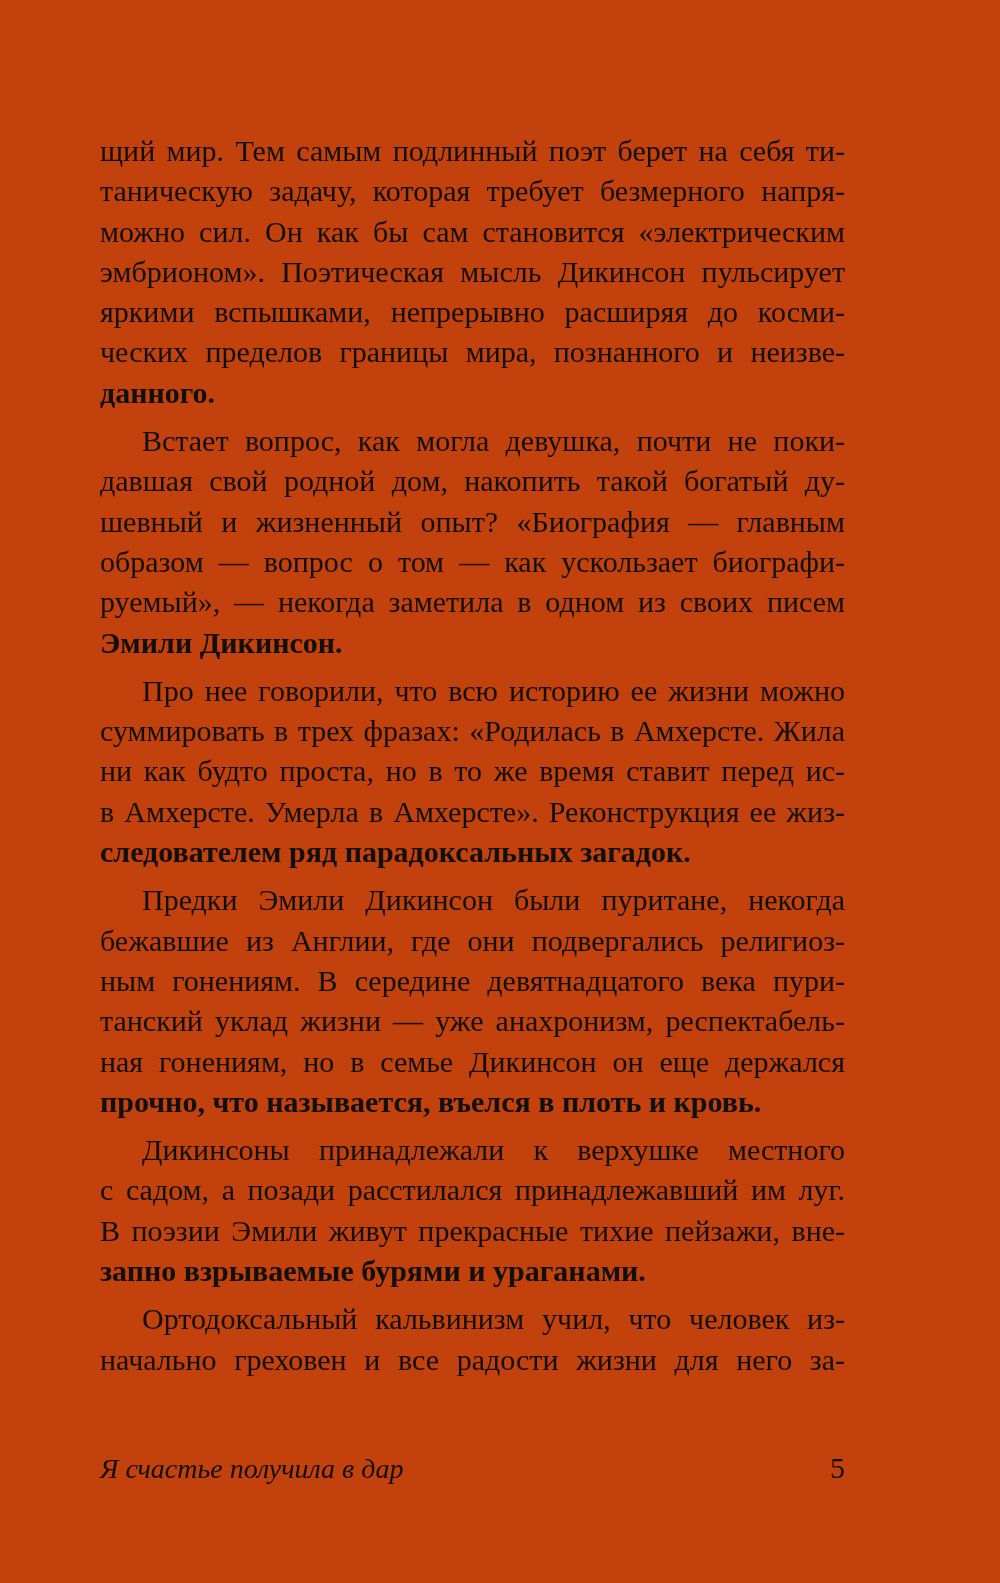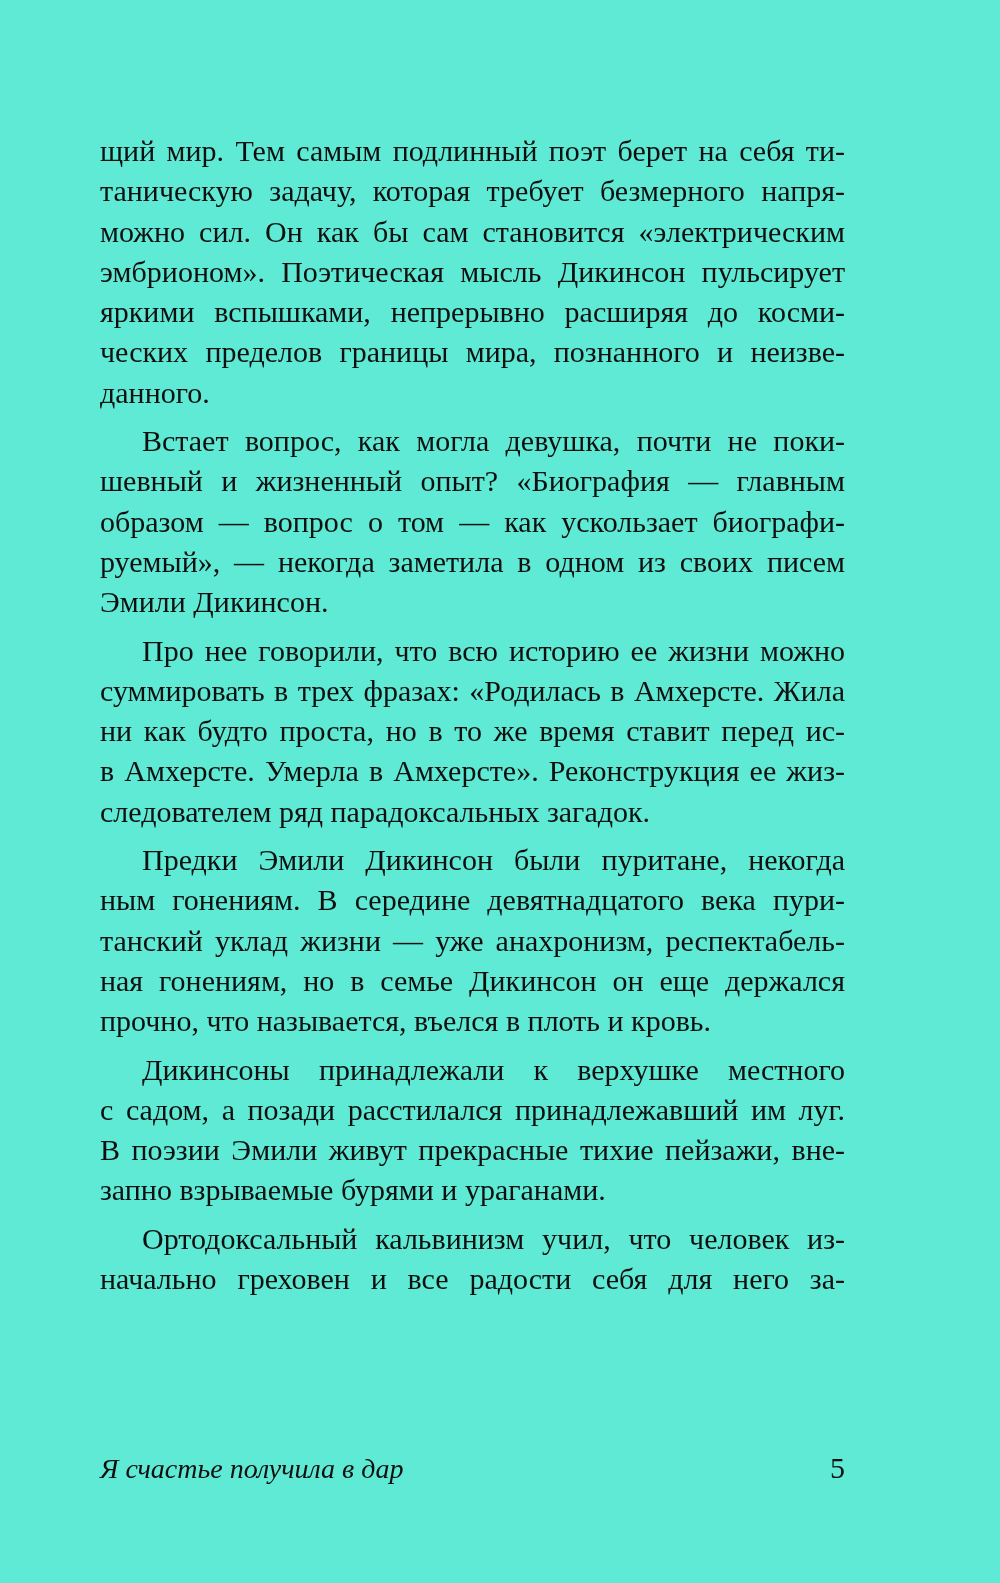--- a/index.html
+++ b/index.html
@@ -4,41 +4,42 @@
 <style>
   html, body {
     margin: 0;
     padding: 0;
     background: #ffffff;
   }
   .page {
     position: relative;
     width: 1000px;
     height: 1583px;
-    background: #5eead4;
+    background: #c2410c;
     overflow: hidden;
     font-family: "Liberation Serif", "DejaVu Serif", serif;
     color: #101010;
   }
   .text-block {
     position: absolute;
     left: 100px;
     top: 131px;
     width: 745px;
     font-size: 30px;
     line-height: 40.3px;
   }
   .line {
     text-align: justify;
     text-align-last: justify;
     white-space: normal;
   }
   .line.para-last {
     text-align: center;
     text-align-last: left;
+    font-weight: bold;
   }
   .line.indent-first {
     text-indent: 42px;
     margin-top: 8px;
   }
   .footer {
     position: absolute;
     left: 100px;
     top: 1448px;
     width: 745px;
@@ -63,38 +64,40 @@
 <div class="page">
   <div class="text-block" id="text-block">
       <div class="line">щий мир. Тем самым подлинный поэт берет на себя ти-</div>
       <div class="line">таническую задачу, которая требует безмерного напря-</div>
       <div class="line">можно сил. Он как бы сам становится «электрическим</div>
       <div class="line">эмбрионом». Поэтическая мысль Дикинсон пульсирует</div>
       <div class="line">яркими вспышками, непрерывно расширяя до косми-</div>
       <div class="line">ческих пределов границы мира, познанного и неизве-</div>
       <div class="line para-last">данного.</div>
       <div class="line indent-first">Встает вопрос, как могла девушка, почти не поки-</div>
+      <div class="line">давшая свой родной дом, накопить такой богатый ду-</div>
       <div class="line">шевный и жизненный опыт? «Биография — главным</div>
       <div class="line">образом — вопрос о том — как ускользает биографи-</div>
       <div class="line">руемый», — некогда заметила в одном из своих писем</div>
       <div class="line para-last">Эмили Дикинсон.</div>
       <div class="line indent-first">Про нее говорили, что всю историю ее жизни можно</div>
       <div class="line">суммировать в трех фразах: «Родилась в Амхерсте. Жила</div>
       <div class="line">ни как будто проста, но в то же время ставит перед ис-</div>
       <div class="line">в Амхерсте. Умерла в Амхерсте». Реконструкция ее жиз-</div>
       <div class="line para-last">следователем ряд парадоксальных загадок.</div>
       <div class="line indent-first">Предки Эмили Дикинсон были пуритане, некогда</div>
+      <div class="line">бежавшие из Англии, где они подвергались религиоз-</div>
       <div class="line">ным гонениям. В середине девятнадцатого века пури-</div>
       <div class="line">танский уклад жизни — уже анахронизм, респектабель-</div>
       <div class="line">ная гонениям, но в семье Дикинсон он еще держался</div>
       <div class="line para-last">прочно, что называется, въелся в плоть и кровь.</div>
       <div class="line indent-first">Дикинсоны принадлежали к верхушке местного</div>
       <div class="line">с садом, а позади расстилался принадлежавший им луг.</div>
       <div class="line">В поэзии Эмили живут прекрасные тихие пейзажи, вне-</div>
       <div class="line para-last">запно взрываемые бурями и ураганами.</div>
       <div class="line indent-first">Ортодоксальный кальвинизм учил, что человек из-</div>
-      <div class="line">начально греховен и все радости себя для него за-</div>
+      <div class="line">начально греховен и все радости жизни для него за-</div>
     </div>
   <div class="footer">
     <span class="running-title">Я счастье получила в дар</span>
     <span class="page-number">5</span>
   </div>
 </div>
 
 </body></html>

